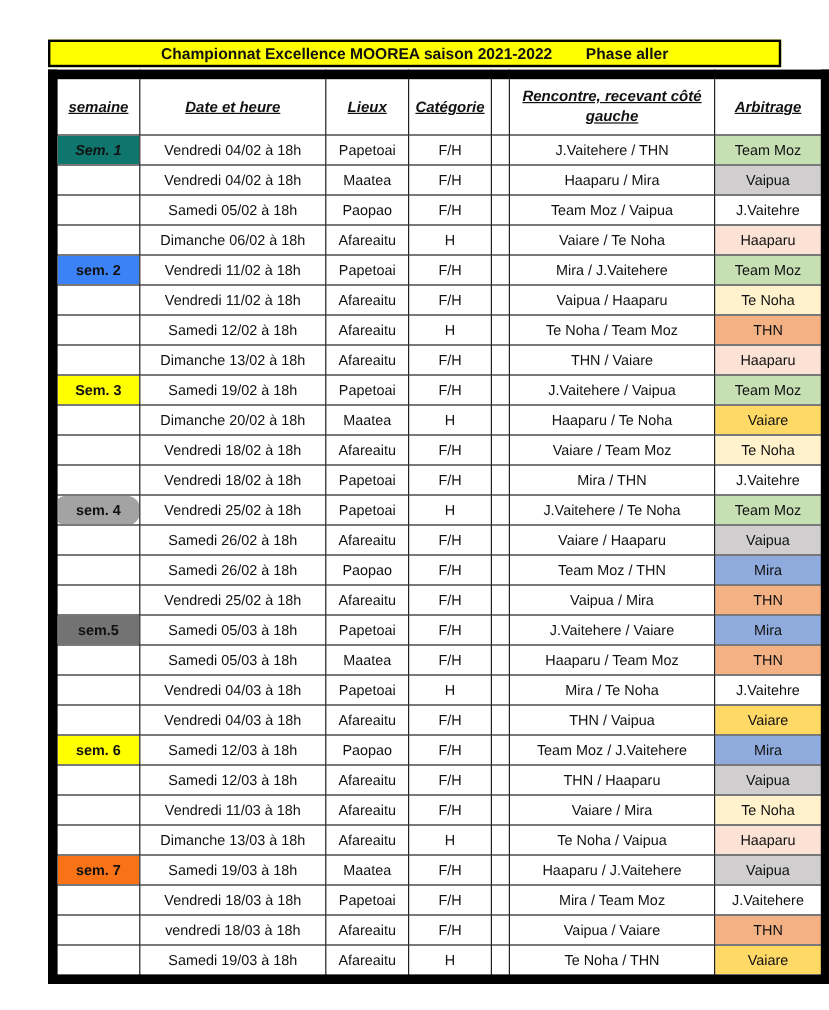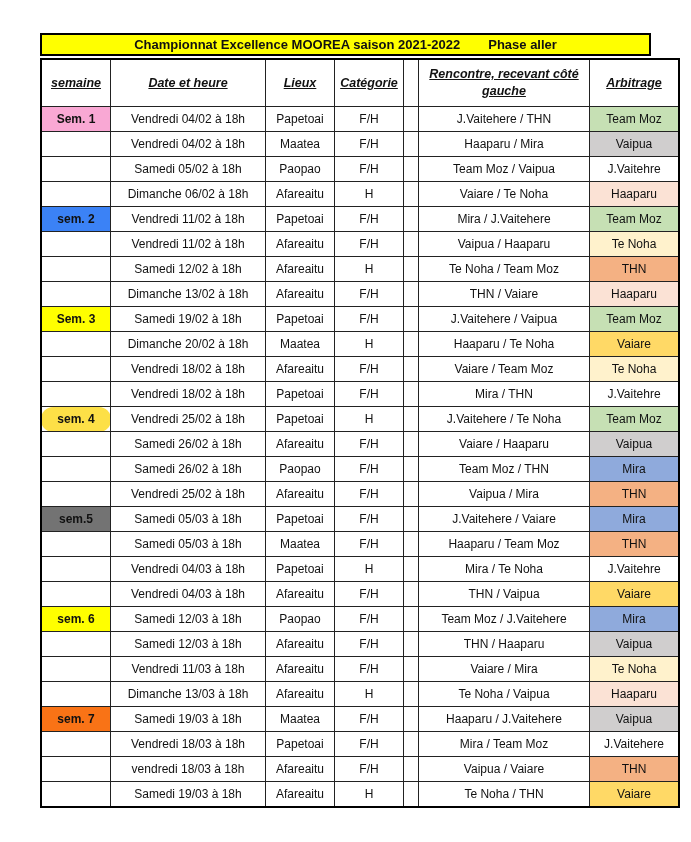--- a/index.html
+++ b/index.html
@@ -29,21 +29,21 @@
     justify-content: center;
     gap: 28px;
     font-size: 13px;
     font-weight: bold;
     margin-bottom: 2px;
   }
   table.sched {
     border-collapse: collapse;
     width: 611px;
     table-layout: fixed;
-    border: 2px solid #000000;
+    border: 8px solid #000000;
   }
   table.sched th, table.sched td {
     border: 1.5px solid #222222;
     padding: 0 2px;
     text-align: center;
     overflow: hidden;
     white-space: nowrap;
   }
   table.sched th {
     height: 46px;
@@ -87,21 +87,21 @@
         <th class="c-gap"></th>
         <th class="c-renc">
           <span class="u hline">Rencontre, recevant côté</span><br>
           <span class="u hline">gauche</span>
         </th>
         <th class="c-arb"><span class="u">Arbitrage</span></th>
       </tr>
     </thead>
     <tbody>
   <tr>
-    <td class="c-sem" style="background: #f9a8d4;">Sem. 1</td>
+    <td class="c-sem" style="background: #0f766e; font-style: italic;">Sem. 1</td>
     <td class="c-date">Vendredi 04/02 à 18h</td>
     <td class="c-lieux">Papetoai</td>
     <td class="c-cat">F/H</td>
     <td class="c-gap"></td>
     <td class="c-renc">J.Vaitehere / THN</td>
     <td class="c-arb" style="background: rgb(198, 224, 180);">Team Moz</td>
   </tr>
 
   <tr>
     <td class="c-sem"></td>
@@ -207,21 +207,21 @@
     <td class="c-sem"></td>
     <td class="c-date">Vendredi 18/02 à 18h</td>
     <td class="c-lieux">Papetoai</td>
     <td class="c-cat">F/H</td>
     <td class="c-gap"></td>
     <td class="c-renc">Mira / THN</td>
     <td class="c-arb" style="background: rgb(255, 255, 255);">J.Vaitehre</td>
   </tr>
 
   <tr>
-    <td class="c-sem" style="background: #fde047; border-radius: 12px;">sem. 4</td>
+    <td class="c-sem" style="background: #a3a3a3; border-radius: 12px;">sem. 4</td>
     <td class="c-date">Vendredi 25/02 à 18h</td>
     <td class="c-lieux">Papetoai</td>
     <td class="c-cat">H</td>
     <td class="c-gap"></td>
     <td class="c-renc">J.Vaitehere / Te Noha</td>
     <td class="c-arb" style="background: rgb(198, 224, 180);">Team Moz</td>
   </tr>
 
   <tr>
     <td class="c-sem"></td>

